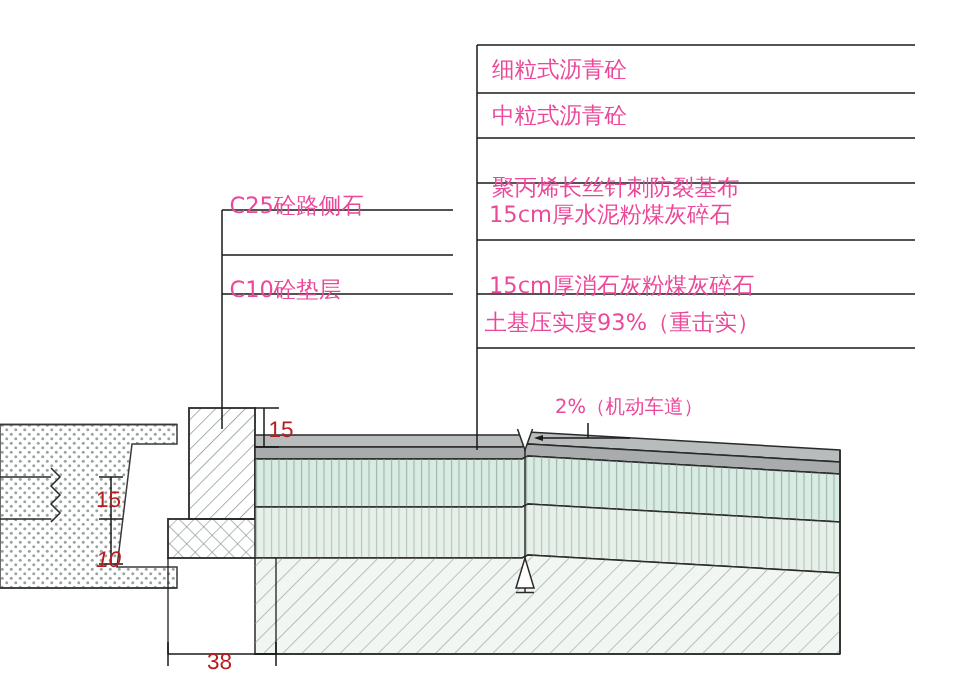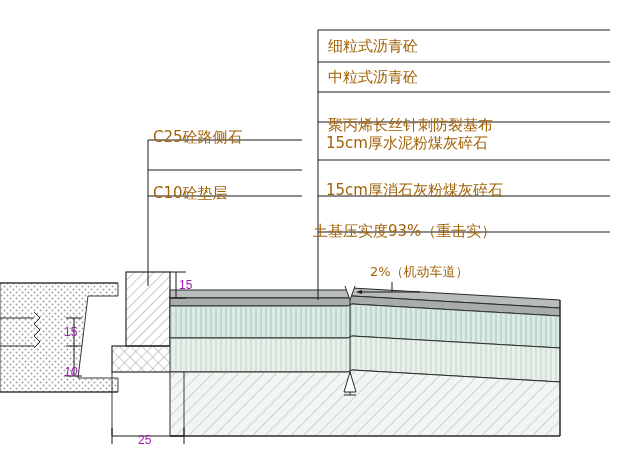--- a/index.html
+++ b/index.html
@@ -1,21 +1,21 @@
 <!DOCTYPE html>
 <html><head>
 <meta charset="utf-8">
 <style>
   html,body{margin:0;padding:0;}
   body{width:640px;height:460px;background:#ffffff;font-family:"Liberation Sans",sans-serif;overflow:hidden;}
   #stage{position:relative;width:640px;height:460px;}
-  .lbl{position:absolute;white-space:nowrap;color:#a16207;font-size:15px;line-height:1;}
+  .lbl{position:absolute;white-space:nowrap;color:#ec4899;font-size:15px;line-height:1;}
   .cn{font-family:"DejaVu Sans","Liberation Sans",sans-serif;}
   svg{position:absolute;left:0;top:0;}
-  .dimtxt{position:absolute;font-size:12px;color:#a21caf;font-family:"Liberation Sans",sans-serif;}
+  .dimtxt{position:absolute;font-size:15px;color:#b91c1c;font-family:"Liberation Sans",sans-serif;}
 </style>
 </head>
 <body>
 
 <div id="stage">
 
   <svg width="640" height="460" viewBox="0 0 640 460">
     <defs>
       <pattern id="dots" width="6" height="6" patternUnits="userSpaceOnUse">
         <circle cx="1.5" cy="1.5" r="1" fill="#9aa3a0"></circle>
@@ -129,25 +129,25 @@
       <line x1="112" y1="372" x2="112" y2="436" stroke="#1a1a1a" stroke-width="1" opacity="0.85"></line>
       <line x1="184" y1="372" x2="184" y2="436" stroke="#1a1a1a" stroke-width="1" opacity="0.85"></line>
     </g>
   </svg>
 
   <div class="lbl cn" style="left:328px;top:39px;">细粒式沥青砼</div>
   <div class="lbl cn" style="left:328px;top:70px;text-align:right;">中粒式沥青砼</div>
   <div class="lbl cn" style="left:328px;top:118px;">聚丙烯长丝针刺防裂基布</div>
   <div class="lbl cn" style="left:326px;top:136px;">15cm厚水泥粉煤灰碎石</div>
   <div class="lbl cn" style="left:326px;top:172px;margin-top:11px;">15cm厚消石灰粉煤灰碎石</div>
-  <div class="lbl cn" style="left:313px;top:208px;margin-top:16px;">土基压实度93%（重击实）</div>
+  <div class="lbl cn" style="left:323px;top:208px;">土基压实度93%（重击实）</div>
 
   <div class="lbl cn" style="left:153px;top:130px;">C25砼路侧石</div>
   <div class="lbl cn" style="left:153px;top:174px;margin-top:12px;">C10砼垫层</div>
 
   <div class="lbl cn" style="left:370px;top:265px;font-size:13px;">2%（机动车道）</div>
 
   <div class="dimtxt" style="left:179px;top:278px;">15</div>
   <div class="dimtxt" style="left:64px;top:325px;">15</div>
   <div class="dimtxt" style="left:64px;top:365px;font-style:italic;">10</div>
-  <div class="dimtxt" style="left:138px;top:433px;">25</div>
+  <div class="dimtxt" style="left:138px;top:433px;">38</div>
 
 </div>
 
 </body></html>

